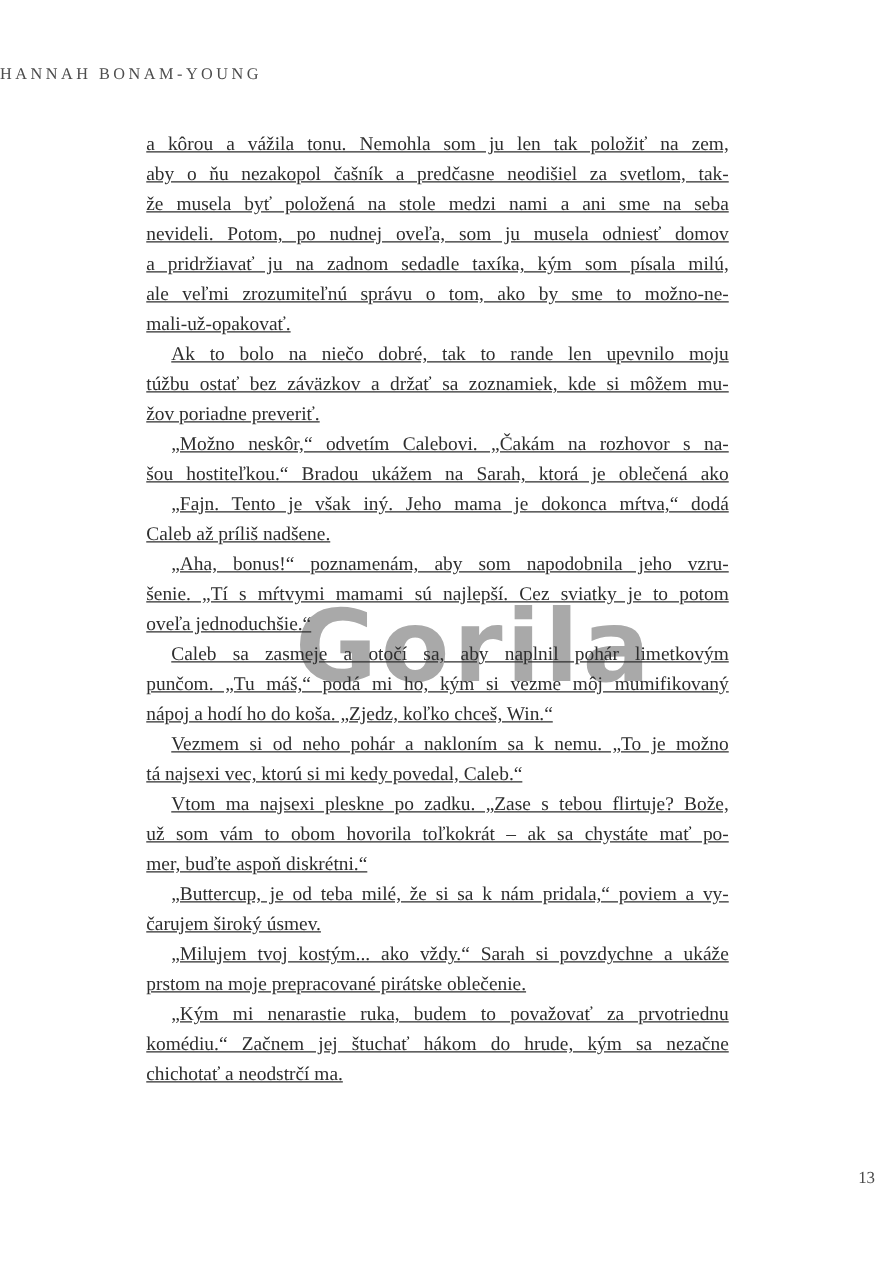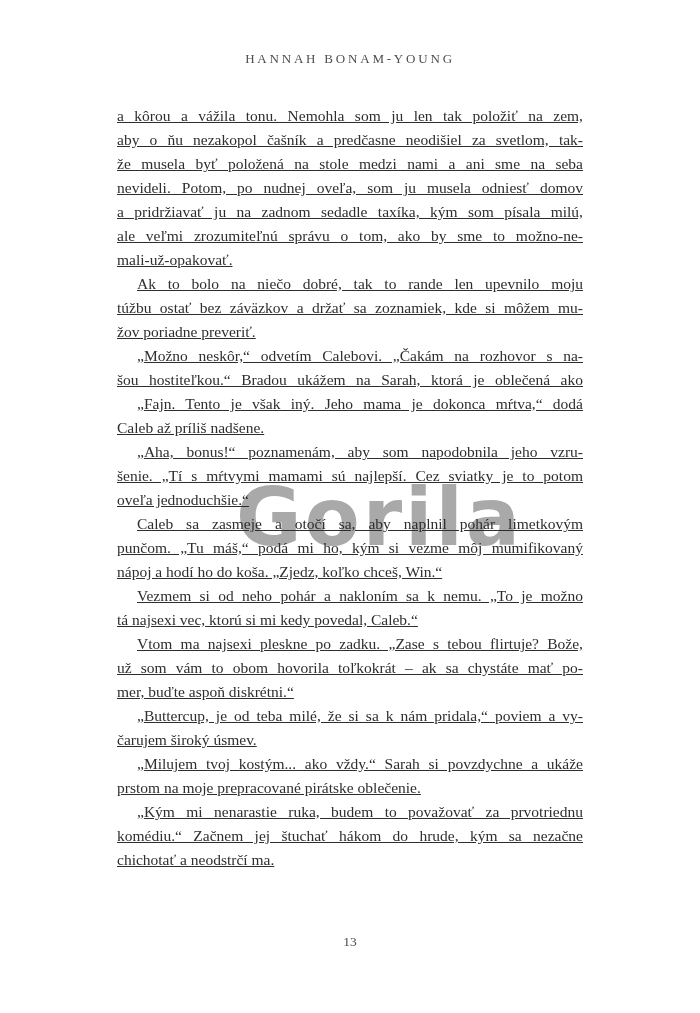--- a/index.html
+++ b/index.html
@@ -10,21 +10,21 @@
   }
   .page {
     position: relative;
     width: 700px; height: 1013px;
     background: #ffffff;
     overflow: hidden;
   }
   .running-header {
     position: absolute;
     top: 51px; left: 0; right: 0;
-    text-align: center;
+    text-align: left;
     font-size: 13px;
     letter-spacing: 2.8px;
     color: #4d4d4d;
   }
   .watermark {
     position: absolute;
     top: 476px; left: 208px;
     z-index: 0;
     font-family: "DejaVu Sans", sans-serif;
     font-weight: bold;
@@ -48,21 +48,21 @@
     text-align: justify;
     text-align-last: justify;
     white-space: normal;
     text-decoration: underline;
   }
   .line.para-end { text-align-last: left; }
   .line.indent { padding-left: 20px; }
   .page-number {
     position: absolute;
     top: 934px; left: 0; right: 0;
-    text-align: center;
+    text-align: right;
     font-size: 13.5px;
     color: #4a4a4a;
   }
 </style>
 </head>
 <body>
 
 <div class="page">
   <div class="running-header">HANNAH BONAM-YOUNG</div>
 

